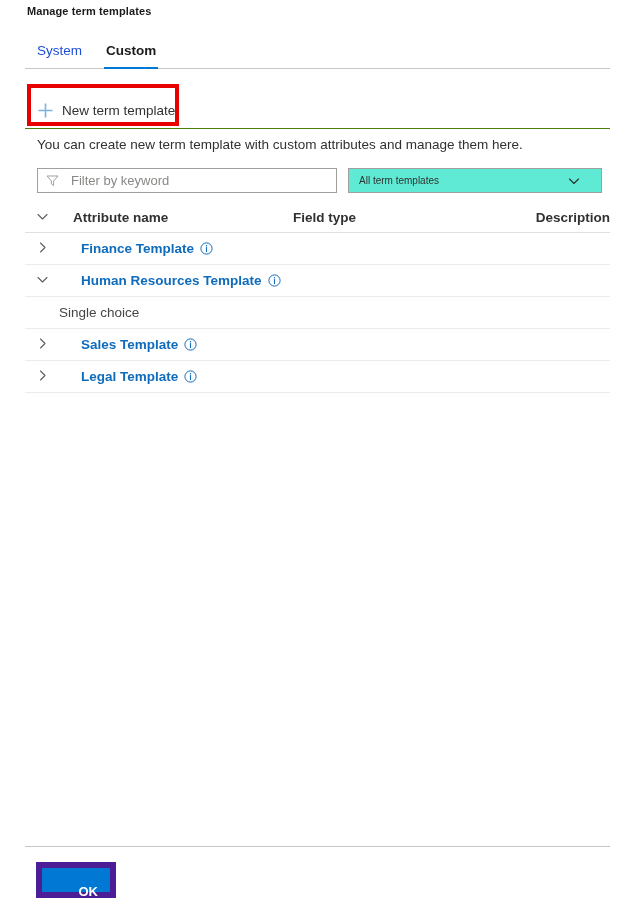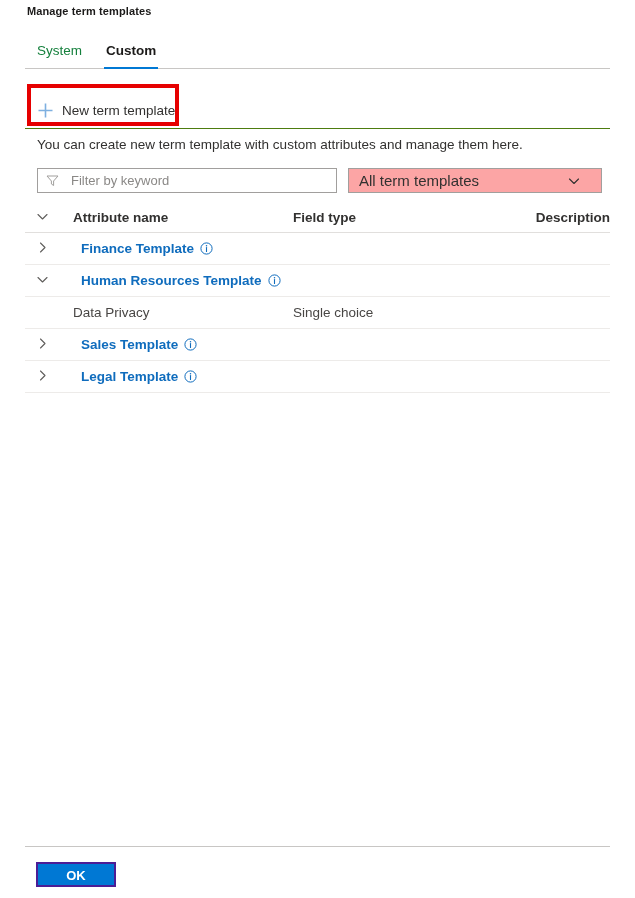--- a/index.html
+++ b/index.html
@@ -38,21 +38,21 @@
     height: 29px;
     border-bottom: 1px solid #c8c6c4;
     box-sizing: border-box;
   }
   .tab {
     position: absolute;
     top: 0;
     height: 28px;
     line-height: 22px;
     font-size: 13.5px;
-    color: #15803d;
+    color: #1d4ed8;
     cursor: pointer;
     padding: 0 2px;
     box-sizing: border-box;
   }
   .tab.active {
     font-weight: bold;
     color: #1b1a19;
   }
   .tab.active::after {
     content: "";
@@ -165,24 +165,24 @@
     position: absolute;
     left: 348px;
     top: 168px;
     width: 254px;
     height: 25px;
     border: 1px solid #a19f9d;
     box-sizing: border-box;
     display: flex;
     align-items: center;
     justify-content: space-between;
-    background: #fca5a5;
+    background: #5eead4;
     padding: 0 20px 0 10px;
     cursor: pointer;
-    font-size: 15px;
+    font-size: 10px;
     color: #323130;
   }
   .chevron-down-sm {
     color: #323130;
     display: inline-flex;
     align-items: center;
   }
 
   
   .table {
@@ -268,28 +268,28 @@
     background: #c8c6c4;
   }
   .ok-button {
     position: absolute;
     left: 36px;
     top: 862px;
     width: 80px;
     height: 25px;
     background: #0078d4;
     color: #ffffff;
-    border: 2px solid #4c1d95;
+    border: 6px solid #4c1d95;
     font-size: 13px;
     font-weight: bold;
     font-family: "Liberation Sans", sans-serif;
     cursor: pointer;
-    padding: 0;
+    padding: 12px;
     line-height: 23px;
-    text-align: center;
+    text-align: right;
   }
 </style>
 </head>
 <body>
 
 <div class="page-title">Manage term templates</div>
 
 <div class="tabstrip">
   <div class="tab tab-system">
     <span>System</span>
@@ -387,23 +387,20 @@
           <circle cx="6.5" cy="3.7" r="0.75" fill="#0f6cbd"></circle>
         </svg>
       </span>
     </div>
     <div class="cell-type"></div>
     <div class="cell-desc"></div>
   </div>
 
   <div class="row">
     <div class="cell-toggle"></div>
-    <div class="cell-name">
-      <span class="plain-name">Data Privacy</span>
-    </div>
     <div class="cell-type">Single choice</div>
     <div class="cell-desc"></div>
   </div>
 
   <div class="row">
     <div class="cell-toggle">
       <span>
         <svg width="15" height="15" viewBox="0 0 15 15" aria-hidden="true">
           <path d="M5.5 3 L10 7.5 L5.5 12" stroke="#605e5c" stroke-width="1.1" fill="none" stroke-linecap="round" stroke-linejoin="round"></path>
         </svg>

